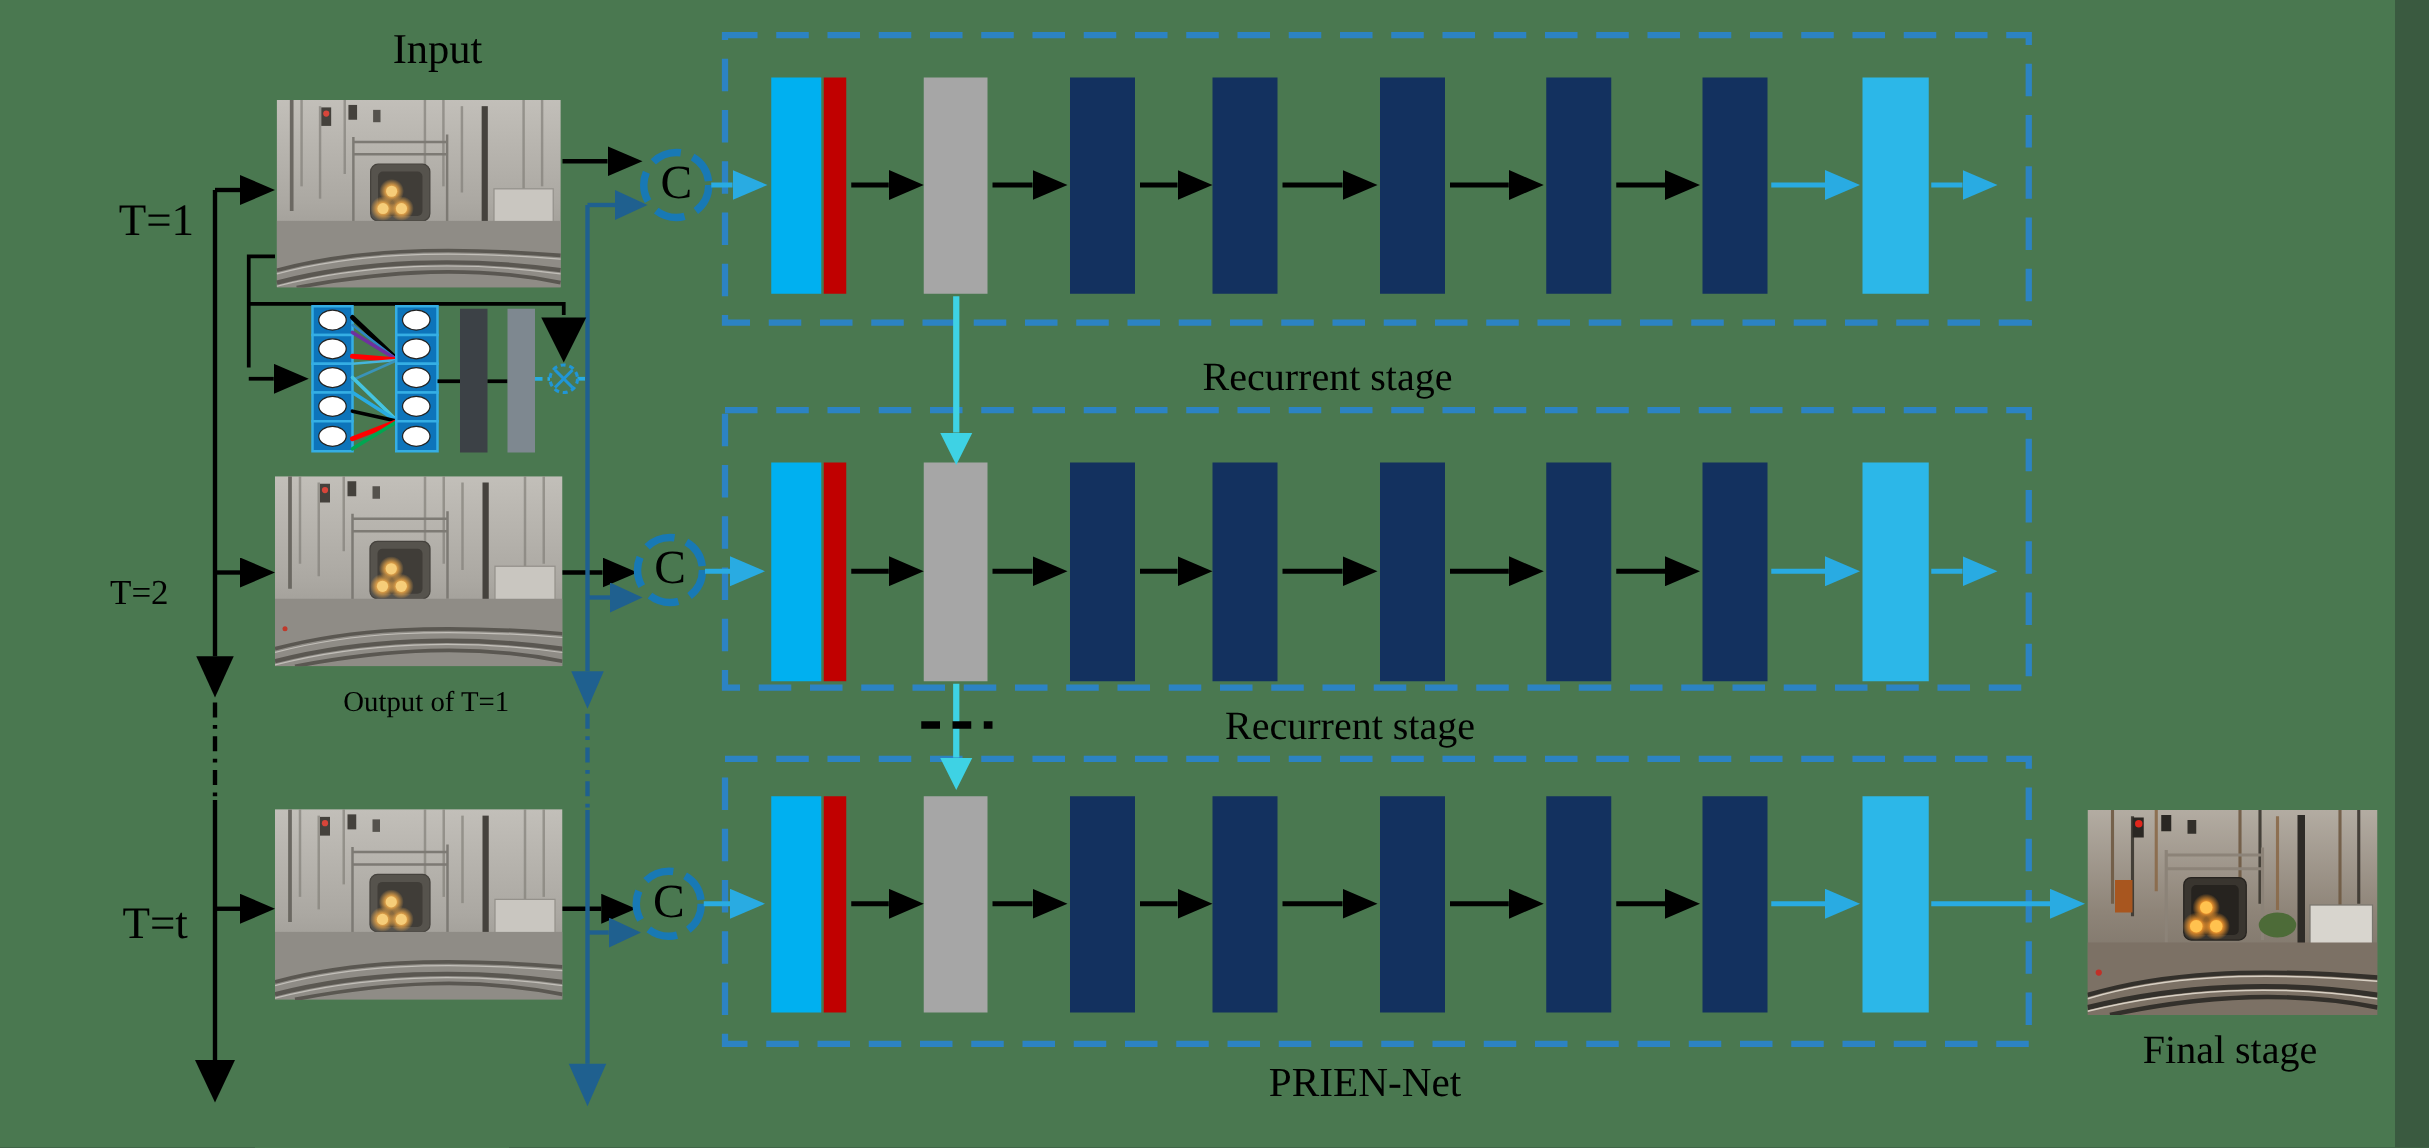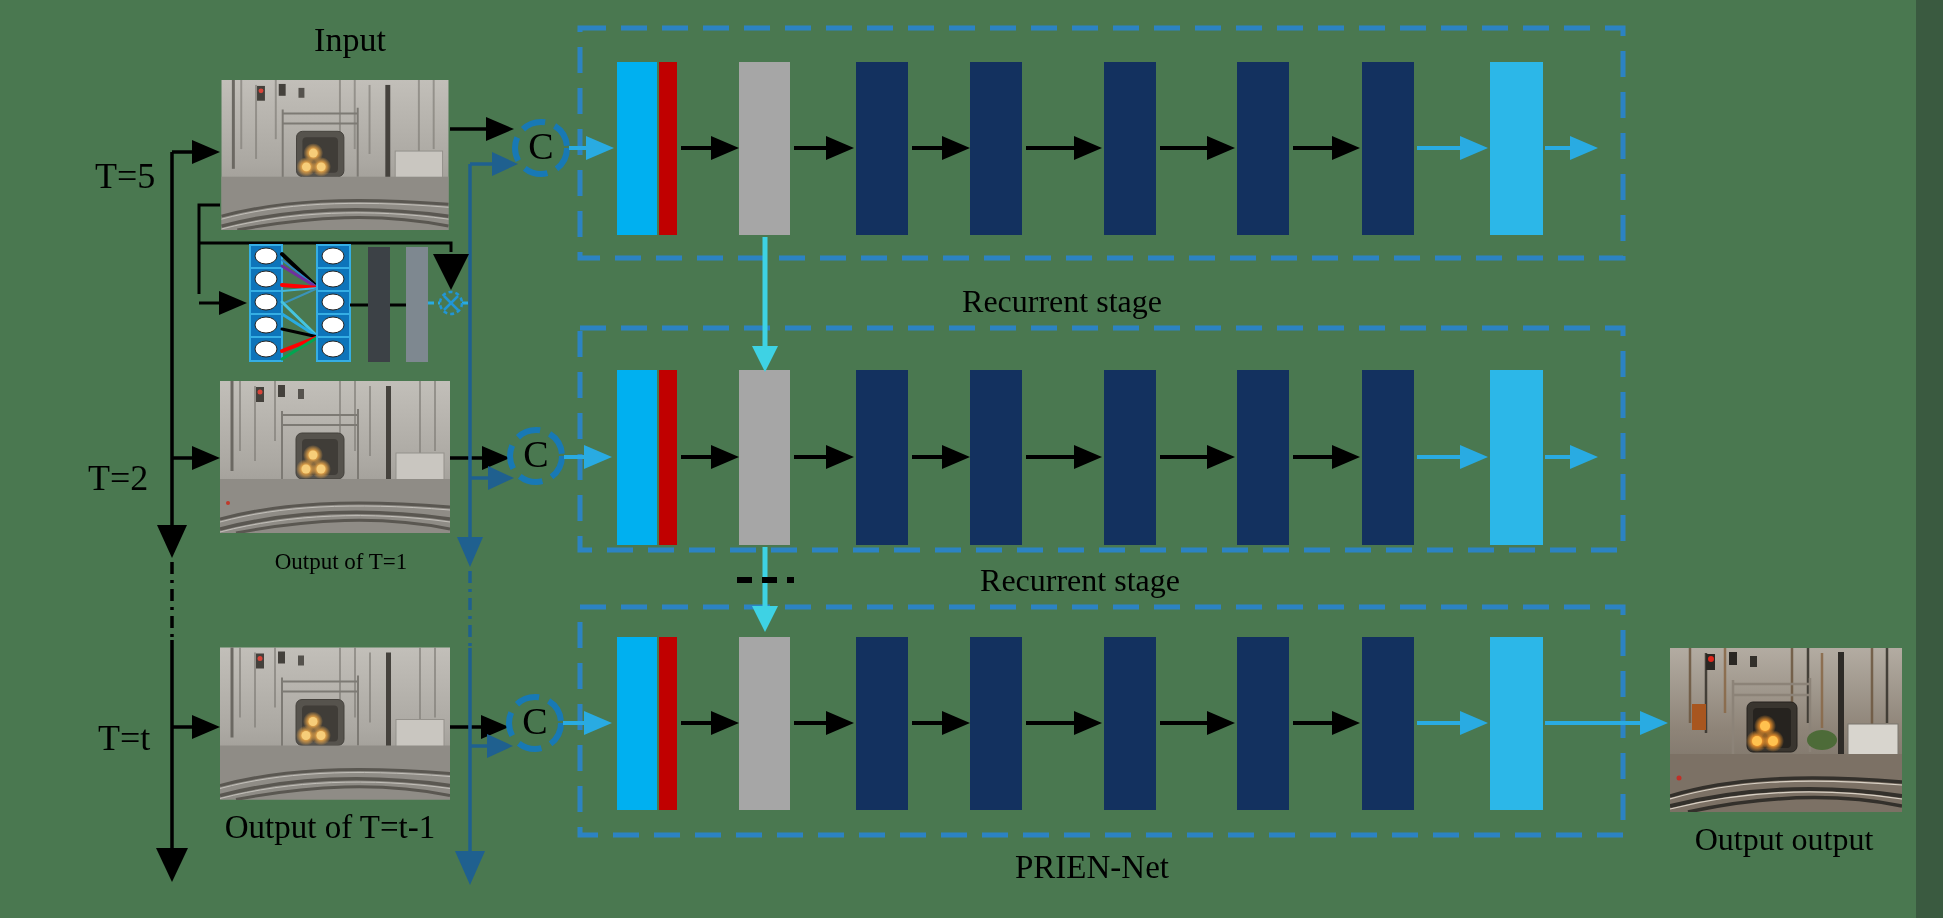--- a/index.html
+++ b/index.html
@@ -407,26 +407,25 @@
         <path d="M912,723 H942" stroke="#000000" stroke-width="4" fill="none" marker-end="url(#mb)"></path>
         <path d="M1026,723 H1074" stroke="#000000" stroke-width="4" fill="none" marker-end="url(#mb)"></path>
         <path d="M1160,723 H1207" stroke="#000000" stroke-width="4" fill="none" marker-end="url(#mb)"></path>
         <path d="M1293,723 H1332" stroke="#000000" stroke-width="4" fill="none" marker-end="url(#mb)"></path>
         <path d="M1417,723 H1460" stroke="#29abe2" stroke-width="4" fill="none" marker-end="url(#mlb)"></path>
         <path d="M1545,723 H1640" stroke="#29abe2" stroke-width="4" fill="none" marker-end="url(#mlb)"></path>
       </g>
   </svg>
 
   <div class="lbl center" style="left:350px;top:22px;font-size:34px">Input</div>
-  <div class="lbl" style="left:95px;top:158px;font-size:36px">T=5</div>
-  <div class="lbl" style="left:88px;top:460px;font-size:36px">T=2</div>
+  <div class="lbl" style="left:95px;top:158px;font-size:36px">T=1</div>
+  <div class="lbl" style="left:88px;top:460px;font-size:28px">T=2</div>
   <div class="lbl" style="left:98px;top:720px;font-size:36px">T=t</div>
   <div class="lbl center" style="left:341px;top:550px;font-size:23px">Output of T=1</div>
-  <div class="lbl center" style="left:330px;top:810px;font-size:33px">Output of T=t-1</div>
   <div class="lbl center" style="left:1062px;top:285px;font-size:32px">Recurrent stage</div>
   <div class="lbl center" style="left:1080px;top:564px;font-size:32px">Recurrent stage</div>
   <div class="lbl center" style="left:1092px;top:850px;font-size:33px;font-weight:normal">PRIEN-Net</div>
-  <div class="lbl center" style="left:1784px;top:823px;font-size:32px">Output output</div>
+  <div class="lbl center" style="left:1784px;top:823px;font-size:32px">Final stage</div>
 
   <span class="c-letter" style="left:541px;top:148px">C</span>
   <span class="c-letter" style="left:536px;top:456px">C</span>
   <span class="c-letter" style="left:535px;top:723px">C</span>
 </div>
 
 </body></html>

